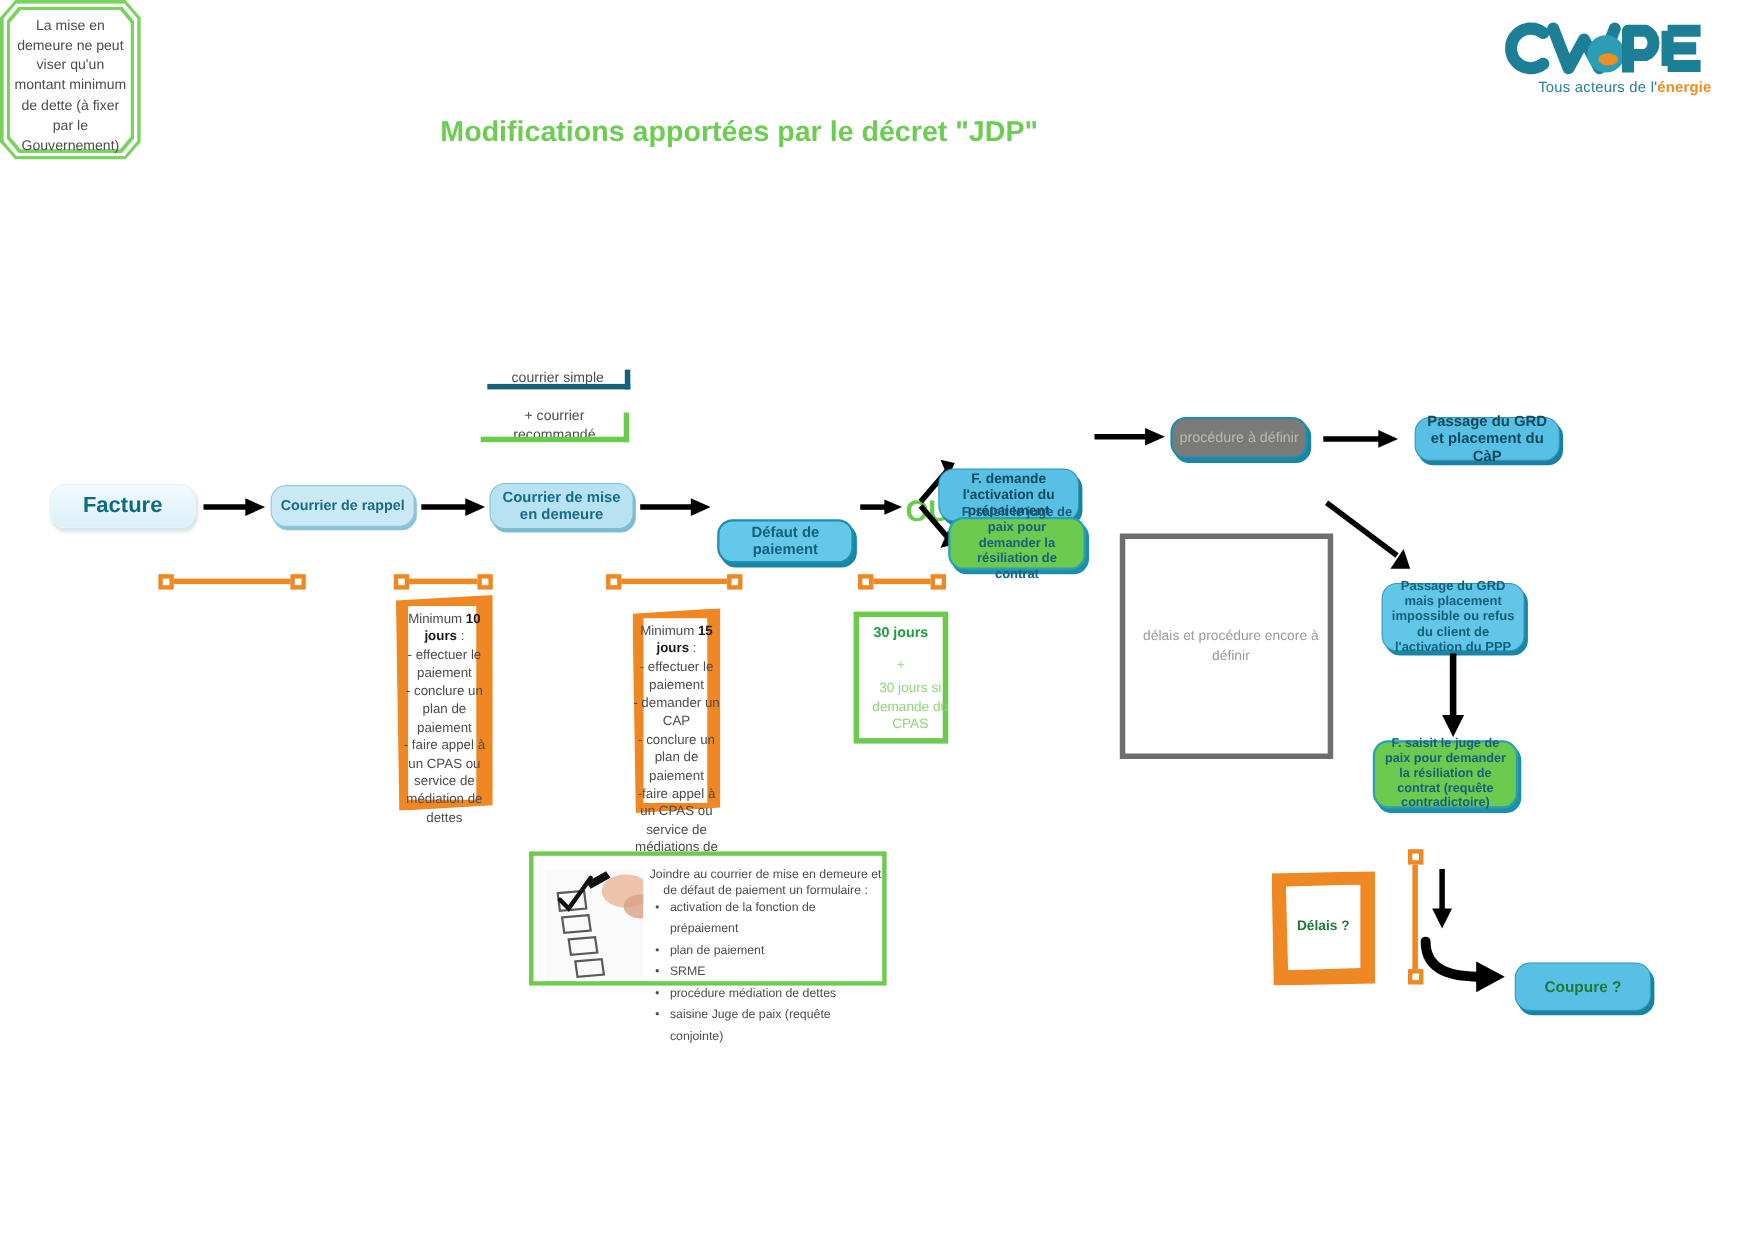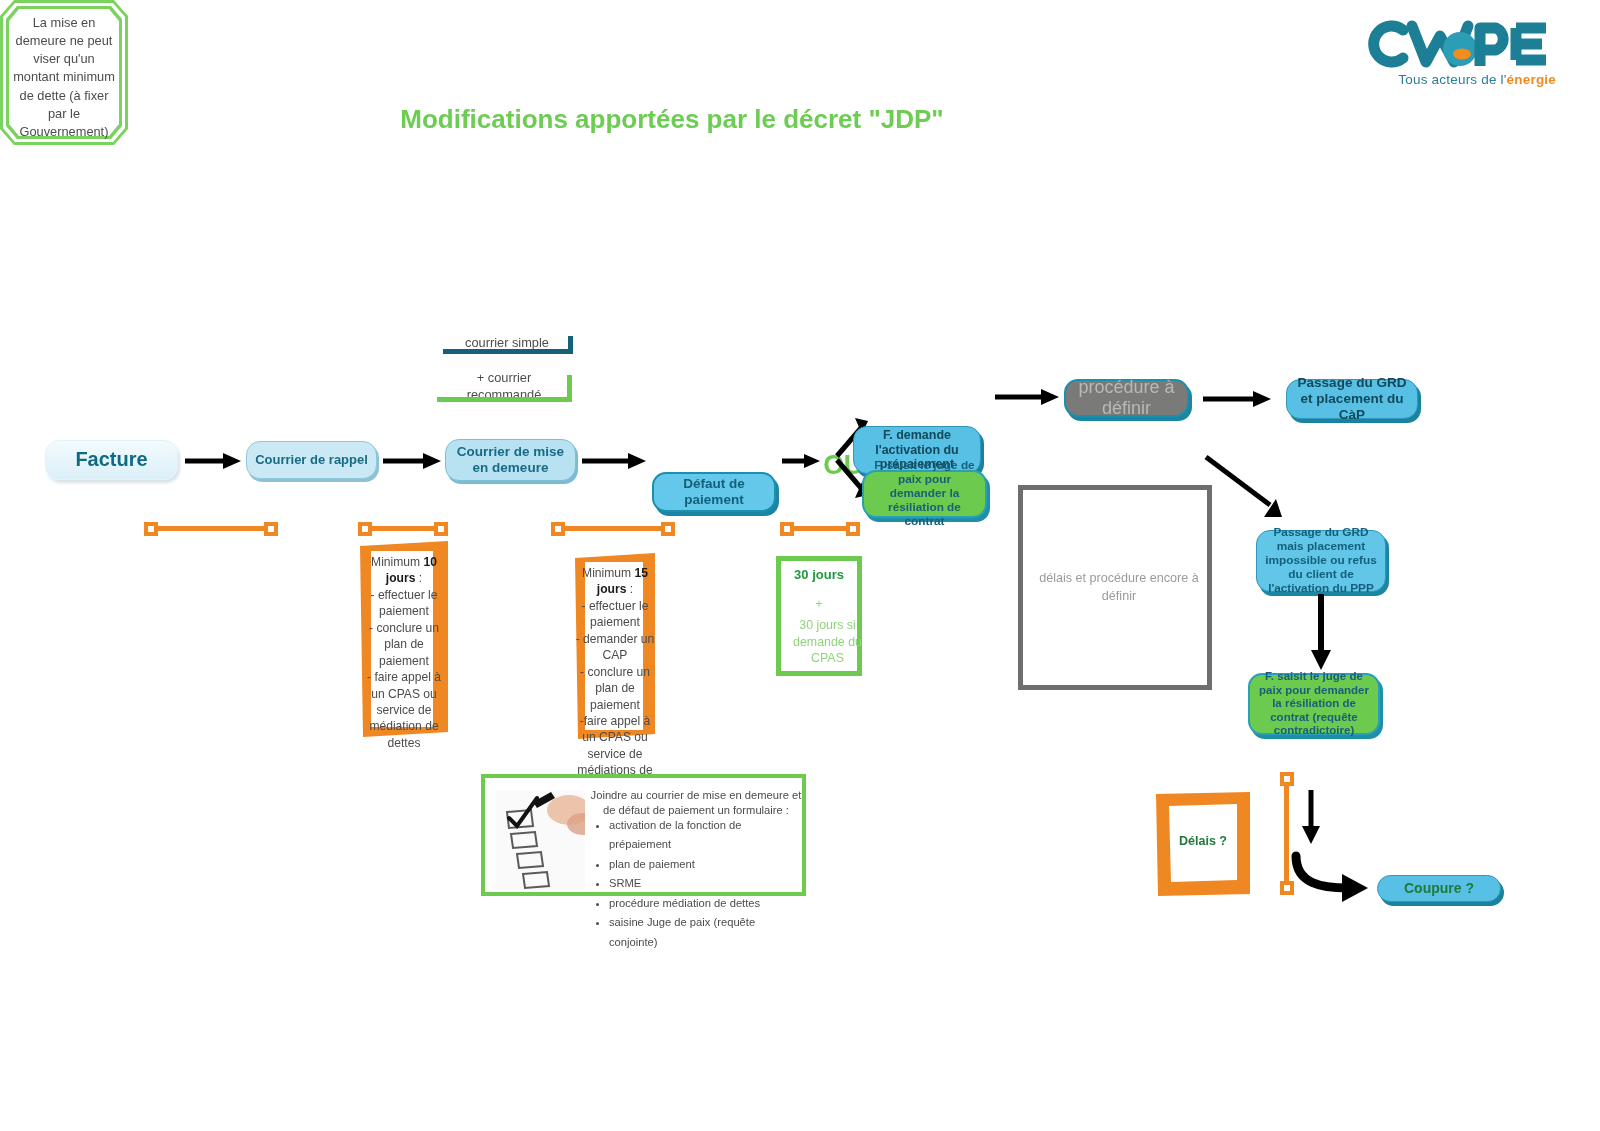--- a/index.html
+++ b/index.html
@@ -261,21 +261,21 @@
 
   <div class="abs node blue3" style="left:853px;top:378px;width:128px;height:48px;font-size:12.5px;margin-top:48px;">F. demande l'activation du prépaiement</div>
 
   <div class="arrow" style="left:995px;top:388px;">
     <svg width="66" height="18">
         <path d="M0 9 L48 9" stroke="#000" stroke-width="5"></path>
         <path d="M46 1 L64 9 L46 17 Z" fill="#000"></path>
       </svg>
   </div>
 
-  <div class="abs node grey" style="left:1064px;top:379px;width:125px;height:38px;font-size:18px;">procédure à définir</div>
+  <div class="abs node grey" style="left:1064px;top:379px;width:125px;height:38px;font-size:13px;">procédure à définir</div>
 
   <div class="arrow" style="left:1203px;top:390px;">
     <svg width="70" height="18">
         <path d="M0 9 L52 9" stroke="#000" stroke-width="5"></path>
         <path d="M50 1 L68 9 L50 17 Z" fill="#000"></path>
       </svg>
   </div>
 
   <div class="abs node blue3" style="left:1286px;top:379px;width:132px;height:40px;font-size:13.5px;">Passage du GRD et placement du CàP</div>
 
@@ -306,21 +306,21 @@
       </svg>
   </div>
 
   <div class="arrow" style="left:1288px;top:850px;">
     <svg width="86" height="58">
       <path d="M8 6 C8 34, 34 38, 60 38" stroke="#000" stroke-width="9" fill="none" stroke-linecap="round"></path>
       <path d="M54 24 L80 38 L54 52 Z" fill="#000"></path>
     </svg>
   </div>
 
-  <div class="abs node blue3" style="left:1377px;top:875px;width:124px;height:27px;font-size:14px;color:#1f7a3a;">Coupure ?</div>
+  <div class="abs node blue3" style="left:1377px;top:875px;width:124px;height:44px;font-size:14px;color:#1f7a3a;">Coupure ?</div>
 
   <div id="grey-box">
     <div class="txt">délais et procédure encore  à définir</div>
   </div>
 
   <div class="bracket" style="left:144px;top:521px;width:134px;height:16px;">
     <div class="bar" style="left:7px;top:5px;width:120px;height:5px;"></div>
     <div class="cap" style="left:0;top:1px;"></div>
     <div class="cap" style="left:120px;top:1px;"></div>
   </div>

